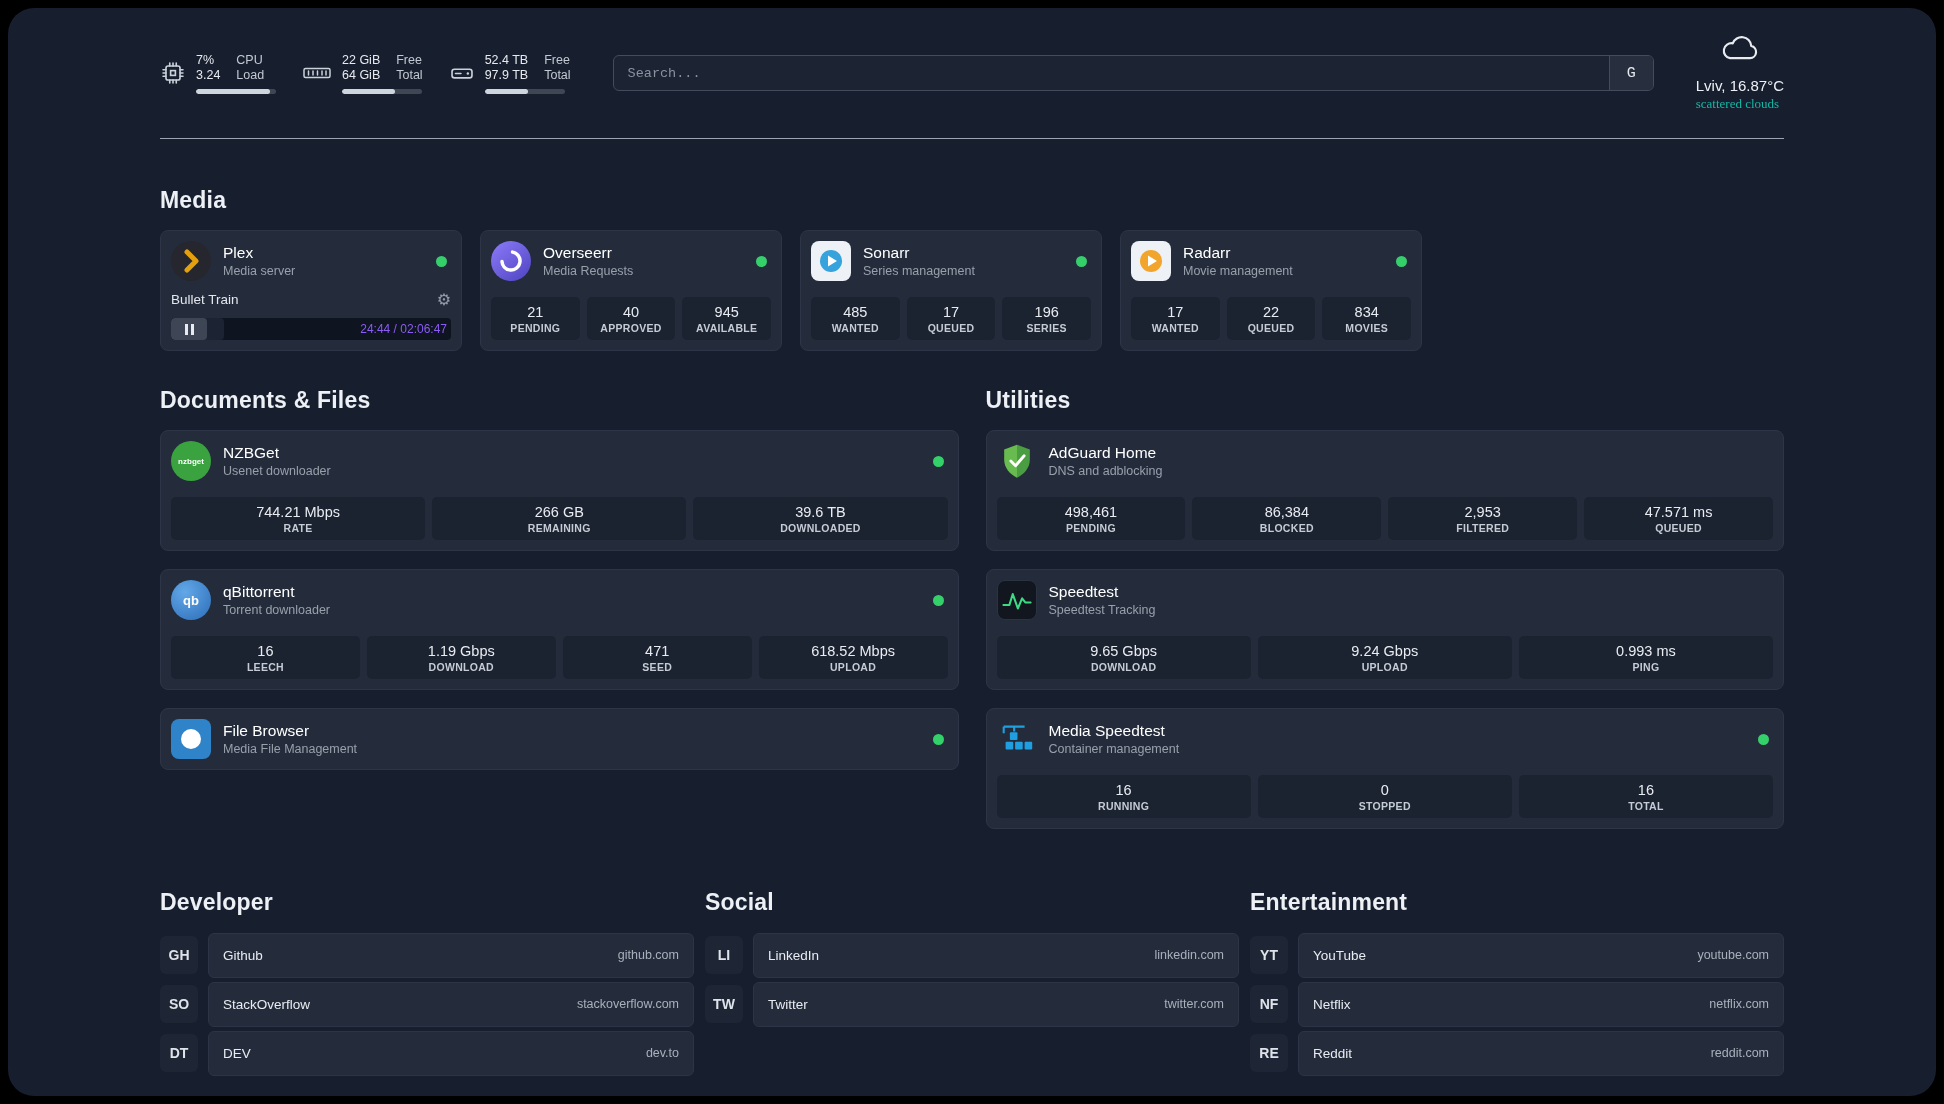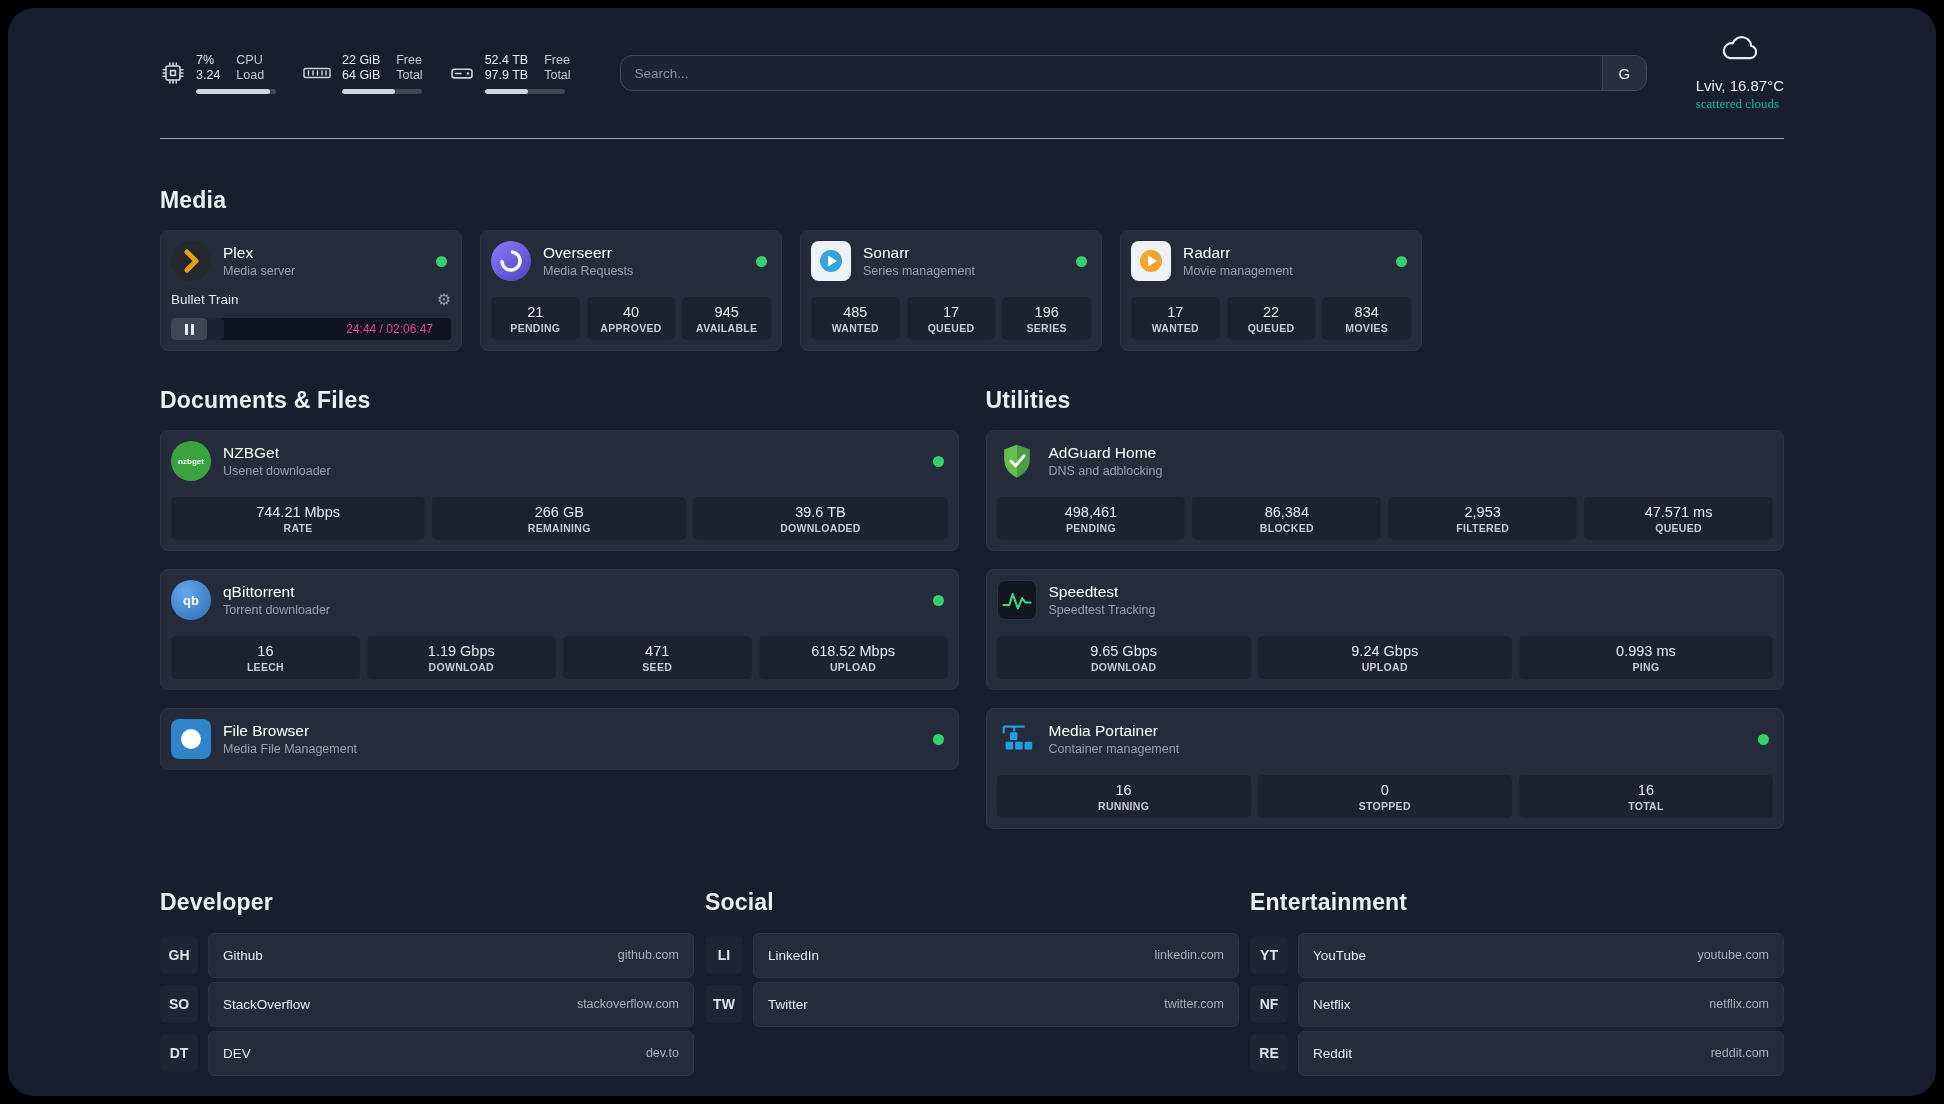--- a/index.html
+++ b/index.html
@@ -13,22 +13,22 @@
   .metric { display: flex; align-items: center; gap: 10px; }
   .metric svg { flex: 0 0 auto; }
   .metric-body { display: flex; flex-direction: column; gap: 5px; }
   .metric-texts { display: flex; gap: 16px; }
   .metric-colv, .metric-coll { display: flex; flex-direction: column; line-height: 1.25; font-size: 12.5px; }
   .metric-colv { color: #e7eaef; }
   .metric-coll { color: #c3c9d3; }
   .metric-bar { width: 80px; height: 5px; border-radius: 3px; background: #3f4755; overflow: hidden; }
   .metric-bar-fill { height: 100%; background: #cfd5dd; border-radius: 3px; }
 
-  .searchwrap { flex: 1; display: flex; height: 36px; margin: 0 23px;
-    background: #1c2332; border: 1px solid #434c5e; border-radius: 12px; overflow: hidden; }
+  .searchwrap { flex: 1; display: flex; height: 36px; margin: 0 16px;
+    background: #1c2332; border: 1px solid #434c5e; border-radius: 6px; overflow: hidden; font-family: Liberation Mono, monospace; }
   .searchwrap input { flex: 1; background: transparent; border: none; outline: none;
     padding: 0 14px; color: #e7eaef; font-size: 13.5px; font-family: inherit; }
   .searchwrap input::placeholder { color: #8b93a1; }
   .search-engine { width: 44px; display: flex; align-items: center; justify-content: center;
     background: #272f3f; border-left: 1px solid #434c5e; color: #e7eaef; font-size: 15px; cursor: pointer; }
 
   .weather { display: flex; align-items: center; gap: 12px; flex-direction: column; }
   .weather-text { display: flex; flex-direction: column; line-height: 1.3; }
   .weather-loc { color: #eef1f5; font-size: 15px; }
   .weather-cond { color: #14b8a6; font-size: 13px; font-family: Liberation Serif, serif; }
@@ -73,22 +73,22 @@
   
   .np-row { display: flex; align-items: center; }
   .np-title { color: #e3e7ed; font-size: 13.5px; }
   .gear { margin-left: auto; color: #949caa; font-size: 16px; cursor: pointer; line-height: 1; }
   .player { position: relative; height: 22px; border-radius: 4px; background: #0e1420;
     display: flex; align-items: center; overflow: hidden; }
   .player-fill { position: absolute; left: 0; top: 0; bottom: 0; background: #1c2433; border-radius: 4px; }
   .pause-btn { position: relative; z-index: 2; width: 36px; height: 22px; background: #3e4656;
     border-radius: 4px; display: flex; align-items: center; justify-content: center; cursor: pointer; }
   .pause-glyph { width: 9px; height: 11px; border-left: 3px solid #e8ebf0; border-right: 3px solid #e8ebf0; }
-  .player-time { position: relative; z-index: 2; margin-left: auto; padding-right: 18px;
-    color: #ec4899; font-size: 12px; }
+  .player-time { position: relative; z-index: 2; margin-left: auto; padding-right: 4px;
+    color: #8b5cf6; font-size: 12px; }
 
   
   .two-col { margin-top: 36px; display: grid; grid-template-columns: 1fr 1fr; gap: 27px; align-items: start; }
   .col-cards { display: flex; flex-direction: column; gap: 18px; }
 
   
   .bottom { margin-top: 60px; display: grid; grid-template-columns: 1fr 1fr 1fr; gap: 11px; align-items: start; }
   .bottom .section-title { margin-bottom: 20px; }
   .bm-list { display: flex; flex-direction: column; gap: 11px; }
   .bm-row { display: flex; align-items: center; gap: 10px; height: 38px; cursor: pointer; }
@@ -469,21 +469,21 @@
               <svg viewBox="0 0 40 40" width="38" height="38" fill="#1f9fe0" stroke="#1f9fe0">
                 <path d="M6 7 H28 M17 7 V12" fill="none" stroke-width="2.2"></path>
                 <path d="M6 7 V14" fill="none" stroke-width="2.2"></path>
                 <rect x="12.5" y="13" width="8" height="8" rx="1" stroke="none"></rect>
                 <rect x="8" y="23" width="8" height="8" rx="1" stroke="none"></rect>
                 <rect x="18" y="23" width="8" height="8" rx="1" stroke="none"></rect>
                 <rect x="28" y="23" width="8" height="8" rx="1" stroke="none"></rect>
               </svg>
             </div>
             <div class="app-titles">
-              <span class="app-name">Media Portainer</span>
+              <span class="app-name">Media Speedtest</span>
               <span class="app-sub">Container management</span>
             </div>
             <span class="status-dot"></span>
           </div>
           <div class="stat-row">
             <div class="stat">
               <div class="stat-value">16</div>
               <div class="stat-label">RUNNING</div>
             </div>
             <div class="stat">

